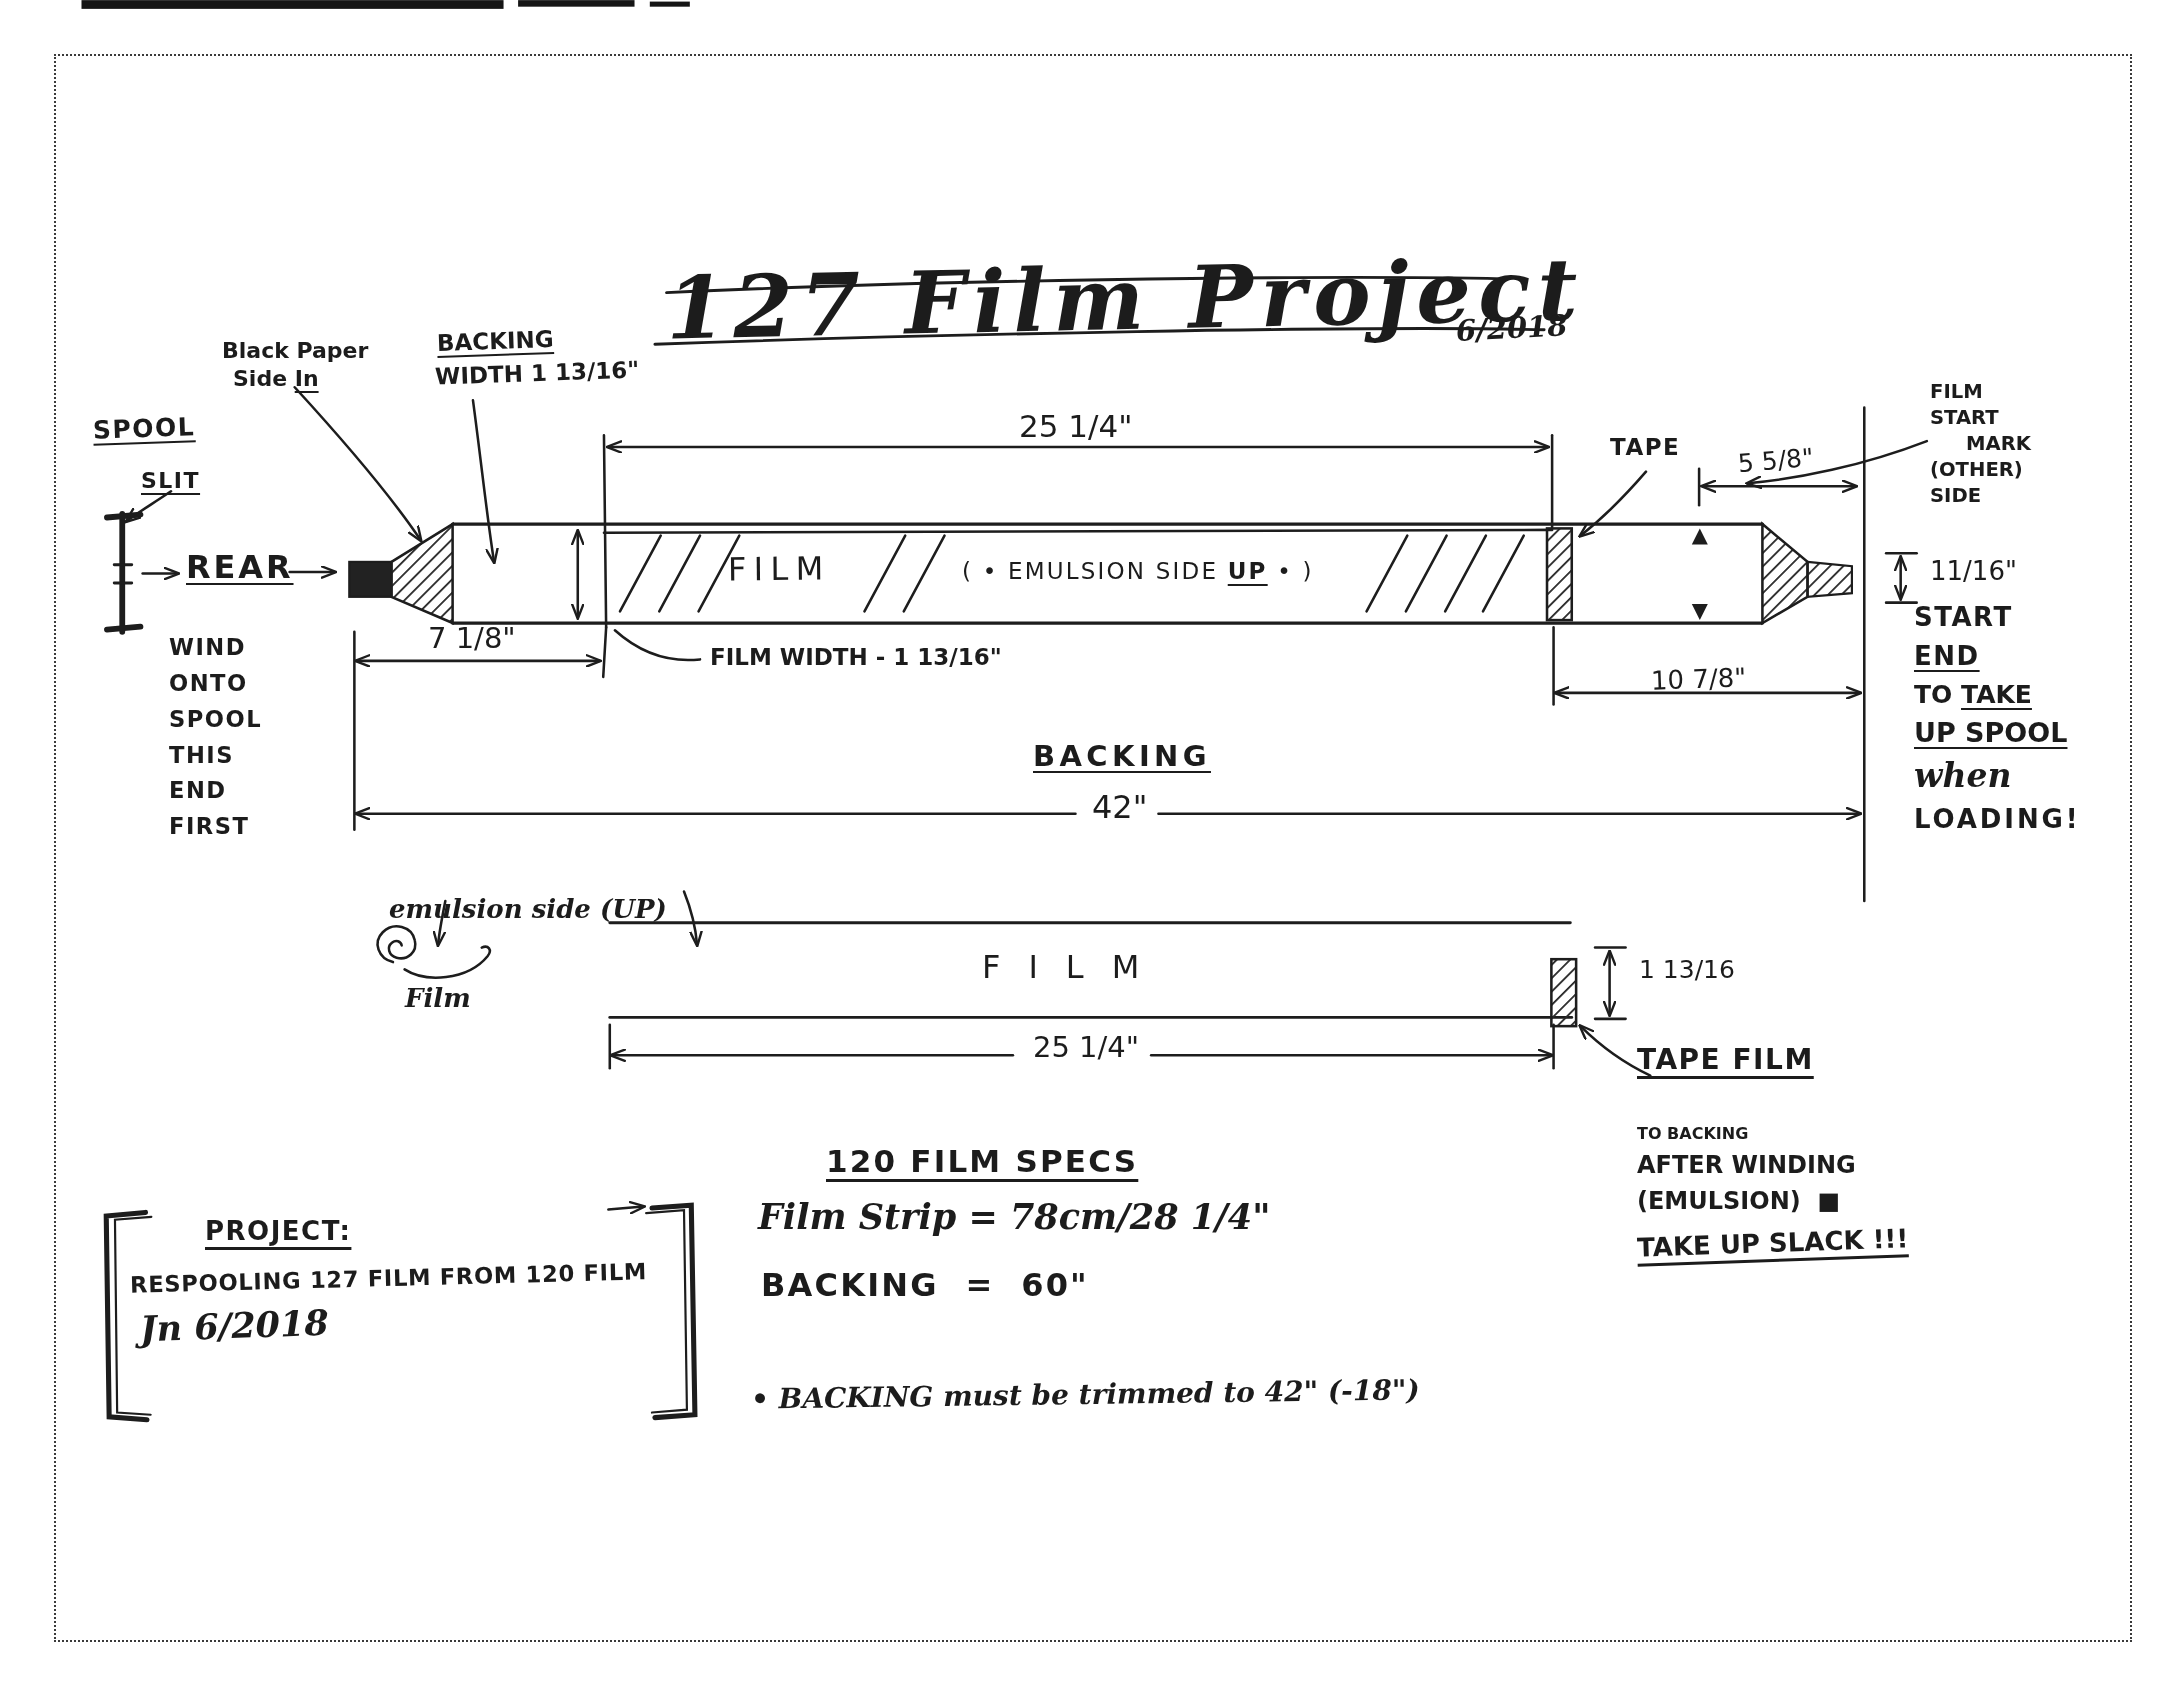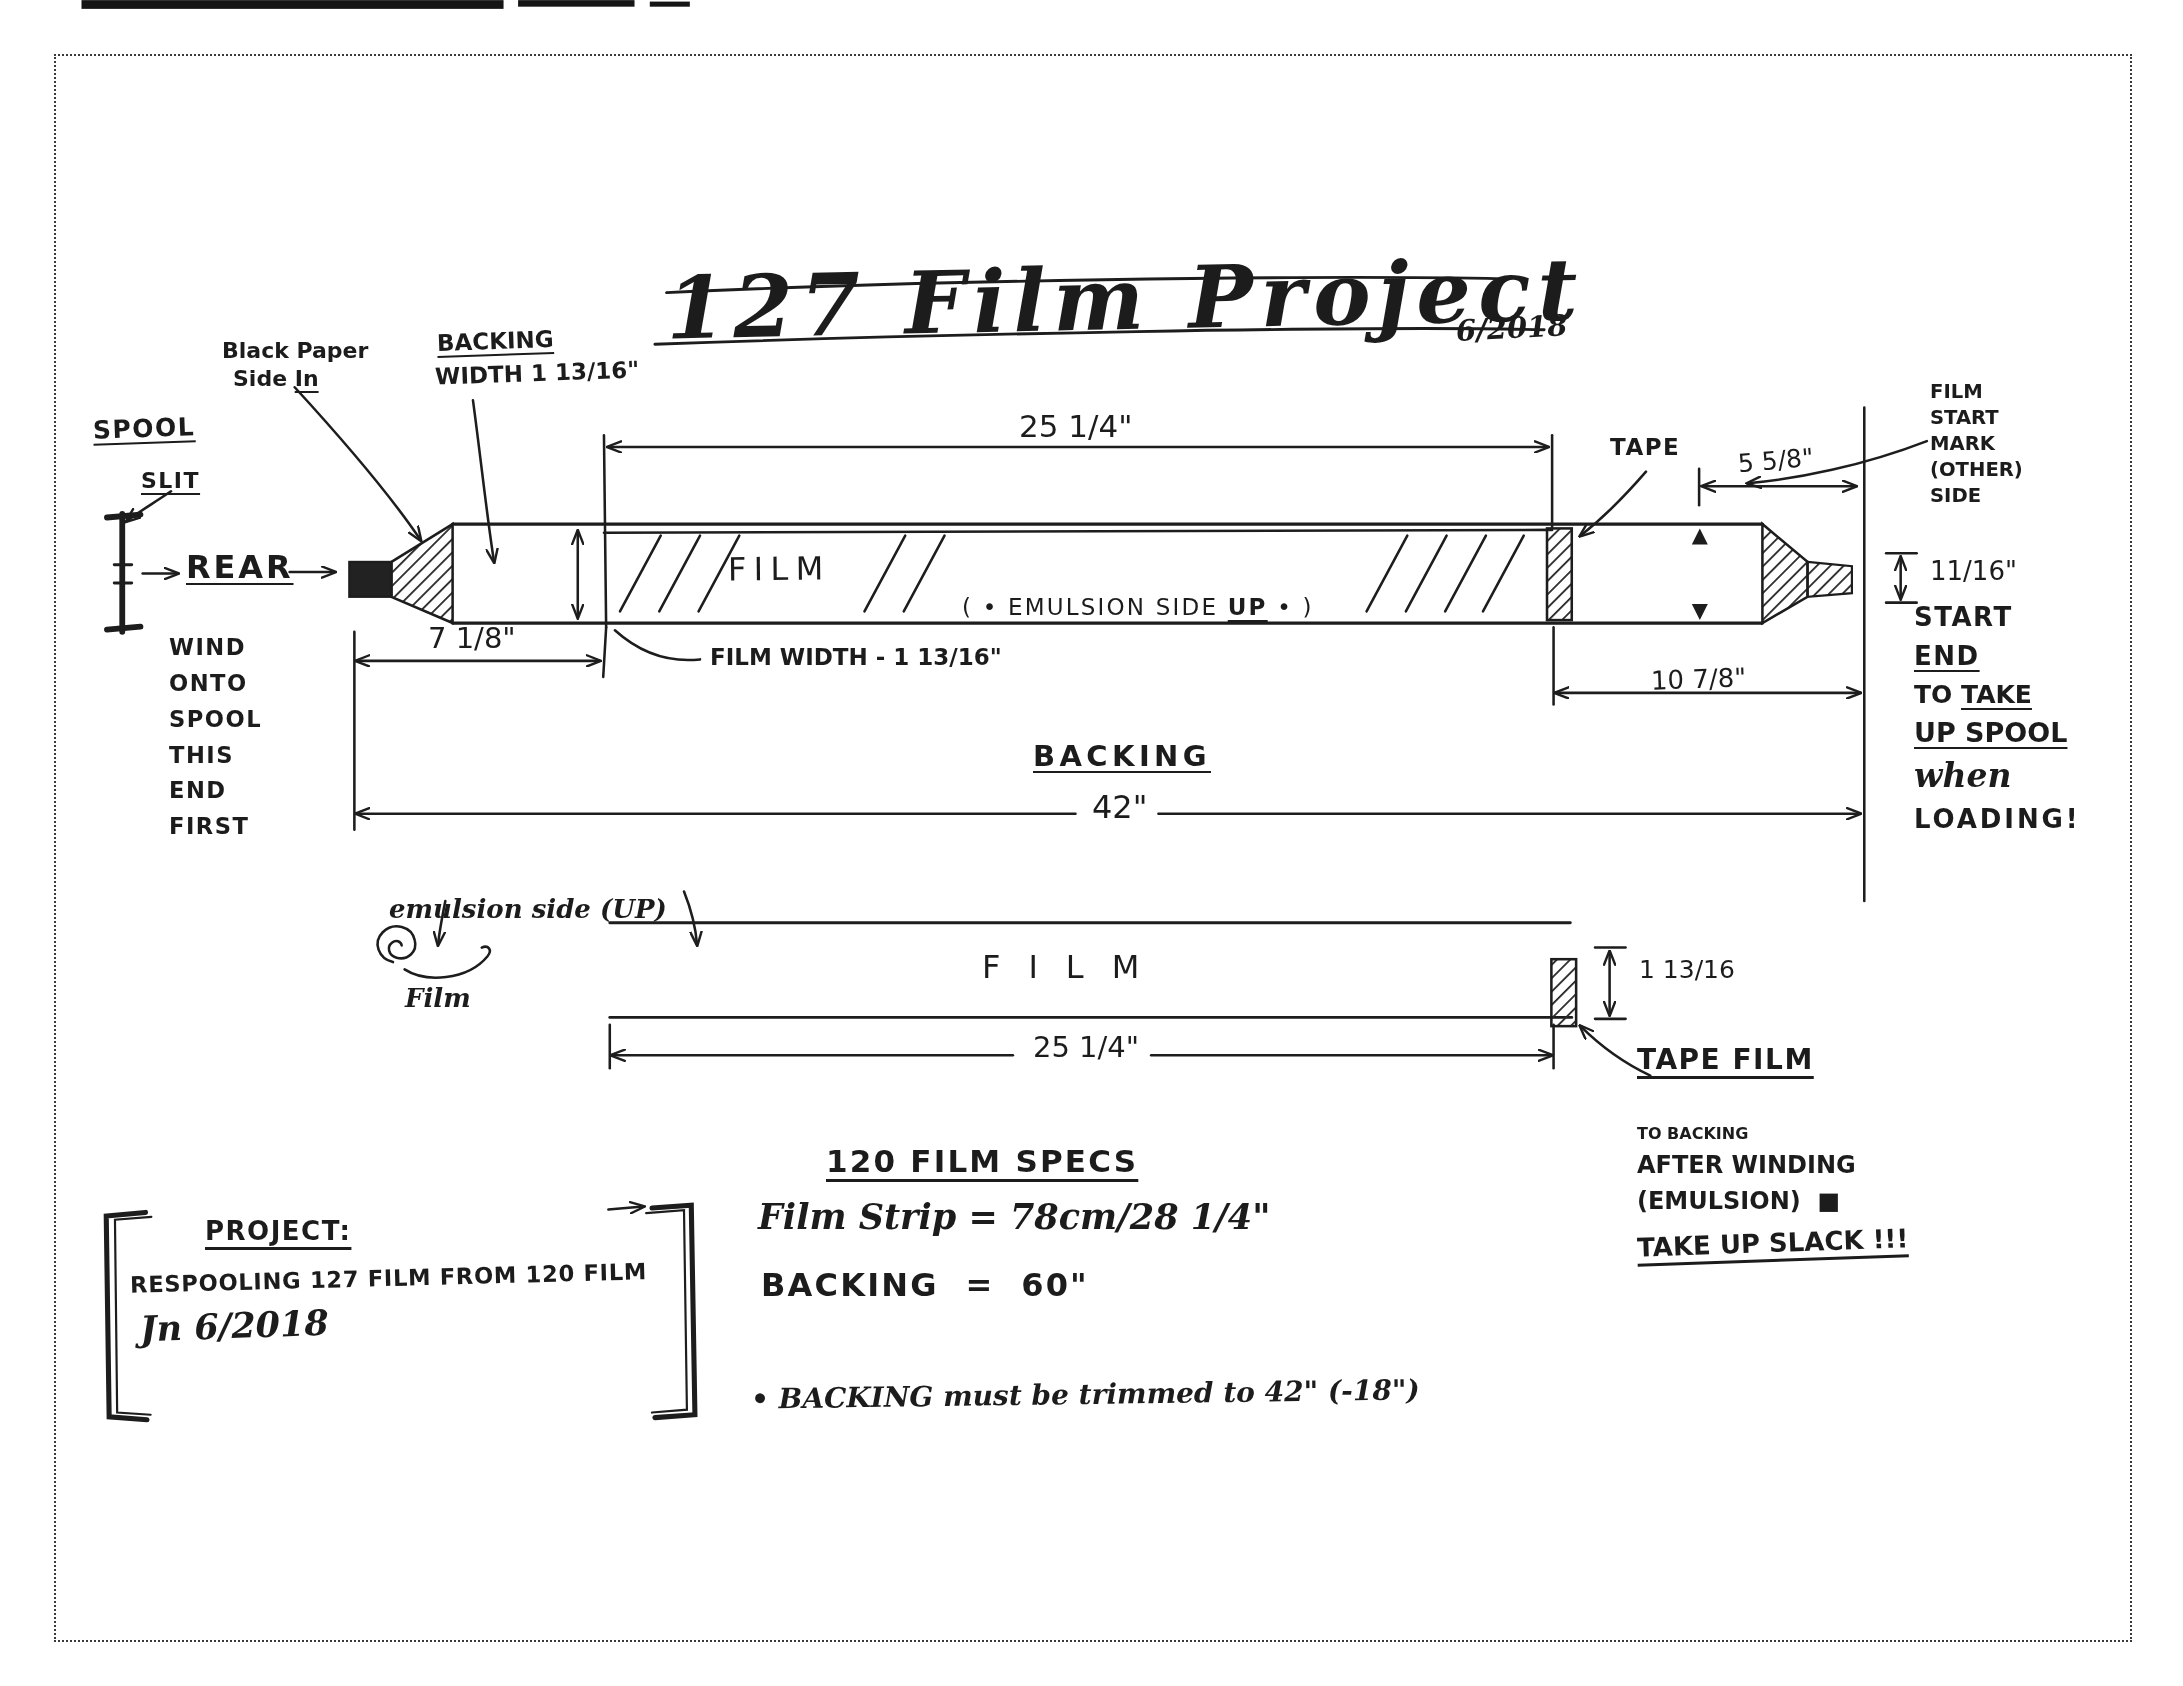--- a/index.html
+++ b/index.html
@@ -164,27 +164,27 @@
   </div>
 
   <div class="t hand b" style="left:222px; top:339px; font-size:22px;">Black Paper</div>
   <div class="t hand b" style="left:233px; top:367px; font-size:22px;"><span>Side </span><span class="u">In</span></div>
   <div class="t hand b u" style="left:437px; top:329px; font-size:23px; transform:rotate(-2deg);">BACKING</div>
   <div class="t hand b" style="left:435px; top:361px; font-size:23px; transform:rotate(-2deg);">WIDTH 1 13/16"</div>
   <div class="t hand b" style="left:1610px; top:435px; font-size:23px; letter-spacing:1.5px;text-align:right;">TAPE</div>
   <div class="t col" style="left:1930px; top:381px; gap:4.4px;">
     <div class="hand b" style="font-size:19.6px;">FILM</div>
     <div class="hand b" style="font-size:19.6px;">START</div>
-    <div class="hand b" style="font-size:19.6px;">MARK</div>
+    <div class="hand b" style="font-size:19.6px;margin-left:36px;">MARK</div>
     <div class="hand b" style="font-size:19.6px;">(OTHER)</div>
     <div class="hand b" style="font-size:19.6px;">SIDE</div>
   </div>
 
   <div class="t hand" style="left:728px; top:552px; font-size:32px; letter-spacing:7.3px; transform:rotate(-0.5deg);">FILM</div>
-  <div class="t hand" style="left:962px; top:559px; font-size:23px; letter-spacing:2.2px;margin-top:36px;"><span>( • EMULSION SIDE </span><span class="u b">UP</span><span> • )</span></div>
+  <div class="t hand" style="left:962px; top:559px; font-size:23px; letter-spacing:2.2px;"><span>( • EMULSION SIDE </span><span class="u b">UP</span><span> • )</span></div>
 
   <div class="t hand" style="left:1019px; top:409px; font-size:31px;">25 1/4"</div>
   <div class="t hand" style="left:1738px; top:447px; font-size:25px; transform:rotate(-5deg);">5 5/8"</div>
   <div class="t hand" style="left:428px; top:623px; font-size:29px;">7 1/8"</div>
   <div class="t hand b" style="left:710px; top:645px; font-size:23px;">FILM WIDTH - 1 13/16"</div>
   <div class="t hand" style="left:1651px; top:665px; font-size:26px; transform:rotate(-2deg);">10 7/8"</div>
   <div class="t hand b u" style="left:1033px; top:741px; font-size:29px; letter-spacing:4.4px;">BACKING</div>
   <div class="t hand" style="left:1092px; top:790px; font-size:32px;">42"</div>
   <div class="t hand" style="left:1930px; top:557px; font-size:26px;">11/16"</div>
 

